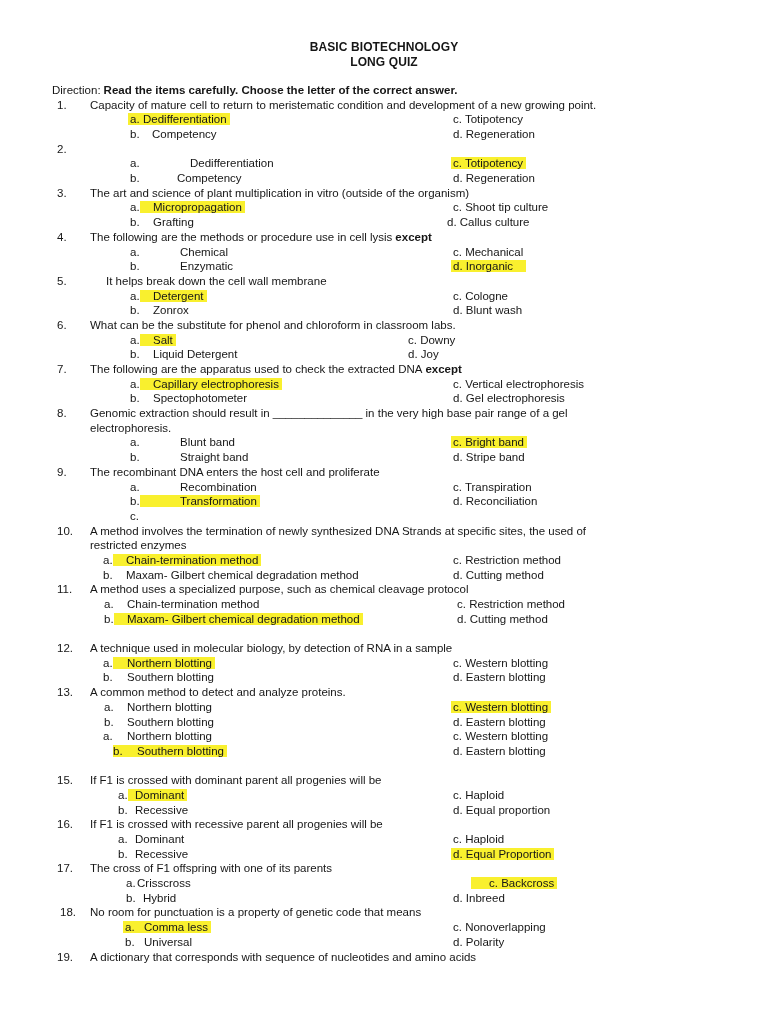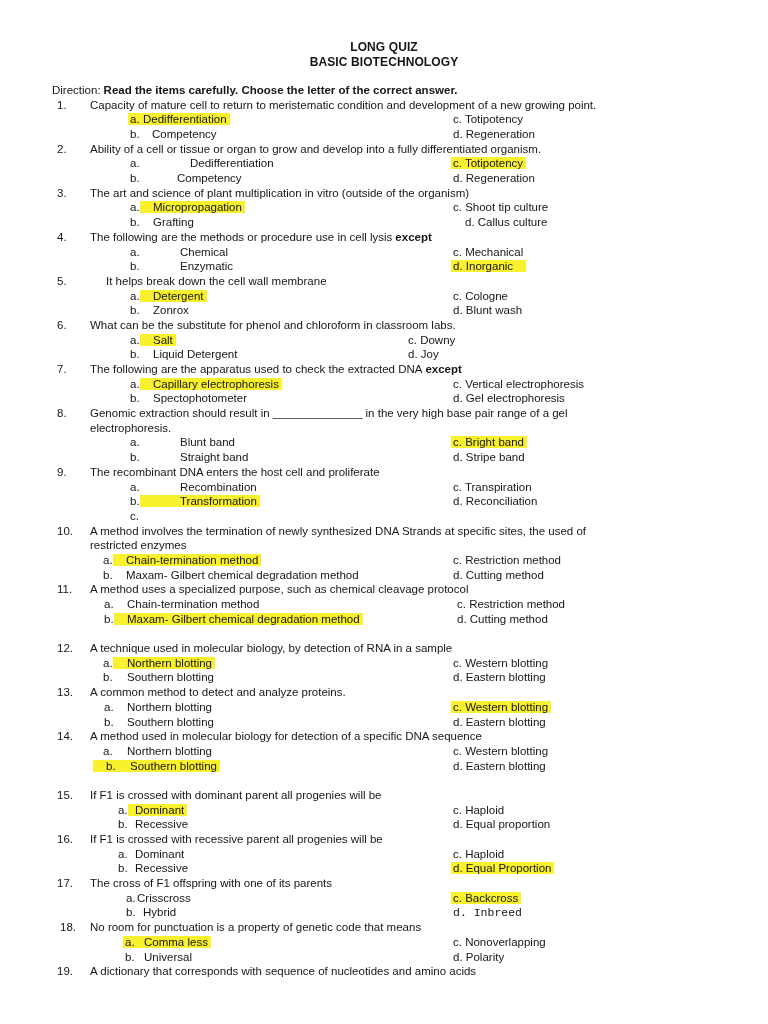--- a/index.html
+++ b/index.html
@@ -17,24 +17,24 @@
   .spacer{height:14.6px}
   b{font-weight:bold}
   .dirb{margin-left:3px}
   .hl{background:var(--hl,#f9ee2e)}
 </style>
 </head>
 <body style="--hl: #f9f02e;">
 
 <div class="doc" style="color: rgb(22, 22, 22);">
   <div class="line center">
-    <span class="title">LONG QUIZ</span>
+    <span class="title">BASIC BIOTECHNOLOGY</span>
   </div>
   <div class="line center">
-    <span class="title">BASIC BIOTECHNOLOGY</span>
+    <span class="title">LONG QUIZ</span>
   </div>
   <div class="spacer"></div>
   <div class="line">
     <span style="left:52px"><span>Direction:</span><b class="dirb">Read the items carefully. Choose the letter of the correct answer.</b></span>
   </div>
   <div id="questions">
       <div class="q">
         <div class="line">
           <span class="qnum" style="left: 57px;">1.</span>
           <span class="qtext" style="left: 90px;">Capacity of mature cell to return to meristematic condition and development of a new growing point.</span>
@@ -45,21 +45,20 @@
         </div>
         <div class="line">
           <span style="left: 130px;">b.</span>
           <span style="left: 152px;">Competency</span>
           <span style="left: 453px;">d. Regeneration</span>
         </div>
       </div>
       <div class="q">
         <div class="line">
           <span class="qnum" style="left: 57px;">2.</span>
-          <span class="qtext" style="left: 90px;">Ability of a cell or tissue or organ to grow and develop into a fully differentiated organism.</span>
         </div>
         <div class="line">
           <span style="left: 130px;">a.</span>
           <span style="left: 190px;">Dedifferentiation</span>
           <span class="hl" style="left: 451px; padding: 0px 3px 0px 2px;">c. Totipotency</span>
         </div>
         <div class="line">
           <span style="left: 130px;">b.</span>
           <span style="left: 177px;">Competency</span>
           <span style="left: 453px;">d. Regeneration</span>
@@ -71,21 +70,21 @@
           <span class="qtext" style="left: 90px;">The art and science of plant multiplication in vitro (outside of the organism)</span>
         </div>
         <div class="line">
           <span style="left: 130px;">a.</span>
           <span class="hl" style="left: 140px; padding-left: 13px; padding-right: 3px;">Micropropagation</span>
           <span style="left: 453px;">c. Shoot tip culture</span>
         </div>
         <div class="line">
           <span style="left: 130px;">b.</span>
           <span style="left: 153px;">Grafting</span>
-          <span style="left: 465px;">d. Callus culture</span>
+          <span style="left: 447px;">d. Callus culture</span>
         </div>
       </div>
       <div class="q">
         <div class="line">
           <span class="qnum" style="left: 57px;">4.</span>
           <span class="qtext" style="left: 90px;">The following are the methods or procedure use in cell lysis<b class="dirb">except</b></span>
         </div>
         <div class="line">
           <span style="left: 130px;">a.</span>
           <span style="left: 180px;">Chemical</span>
@@ -245,30 +244,26 @@
           <span class="hl" style="left: 451px; padding: 0px 3px 0px 2px;">c. Western blotting</span>
         </div>
         <div class="line">
           <span style="left: 104px;">b.</span>
           <span style="left: 127px;">Southern blotting</span>
           <span style="left: 453px;">d. Eastern blotting</span>
         </div>
       </div>
       <div class="q" style="margin-bottom: 14.7px;">
         <div class="line">
-          <span class="qnum" style="left: 57px;">14.</span>
-          <span class="qtext" style="left: 90px;">A method used in molecular biology for detection of a specific DNA sequence</span>
-        </div>
-        <div class="line">
           <span style="left: 103px;">a.</span>
           <span style="left: 127px;">Northern blotting</span>
           <span style="left: 453px;">c. Western blotting</span>
         </div>
         <div class="line">
-          <span class="hl" style="left: 93px; padding: 0px 3px 0px 13px;"><span style="display: inline-block; width: 24px;">b.</span>Southern blotting</span>
+          <span class="hl" style="left: 113px; padding: 0px 3px 0px 0;"><span style="display: inline-block; width: 24px;">b.</span>Southern blotting</span>
           <span style="left: 453px;">d. Eastern blotting</span>
         </div>
       </div>
       <div class="q">
         <div class="line">
           <span class="qnum" style="left: 57px;">15.</span>
           <span class="qtext" style="left: 90px;">If F1 is crossed with dominant parent all progenies will be</span>
         </div>
         <div class="line">
           <span style="left: 118px;">a.</span>
@@ -298,26 +293,26 @@
         </div>
       </div>
       <div class="q">
         <div class="line">
           <span class="qnum" style="left: 57px;">17.</span>
           <span class="qtext" style="left: 90px;">The cross of F1 offspring with one of its parents</span>
         </div>
         <div class="line">
           <span style="left: 126px;">a.</span>
           <span style="left: 137px;">Crisscross</span>
-          <span class="hl" style="left: 451px; padding: 0px 3px 0px 2px;">c. Backcross</span>
+          <span class="hl" style="left: 471px; padding: 0px 3px 0px 18px;">c. Backcross</span>
         </div>
         <div class="line">
           <span style="left: 126px;">b.</span>
           <span style="left: 143px;">Hybrid</span>
-          <span style="left: 453px; font-family: Liberation Mono, monospace;">d. Inbreed</span>
+          <span style="left: 453px;">d. Inbreed</span>
         </div>
       </div>
       <div class="q">
         <div class="line">
           <span class="qnum" style="left: 60px;">18.</span>
           <span class="qtext" style="left: 90px;">No room for punctuation is a property of genetic code that means</span>
         </div>
         <div class="line">
           <span class="hl" style="left: 123px; padding: 0px 3px 0px 2px;"><span style="display: inline-block; width: 19px;">a.</span>Comma less</span>
           <span style="left: 453px;">c. Nonoverlapping</span>

